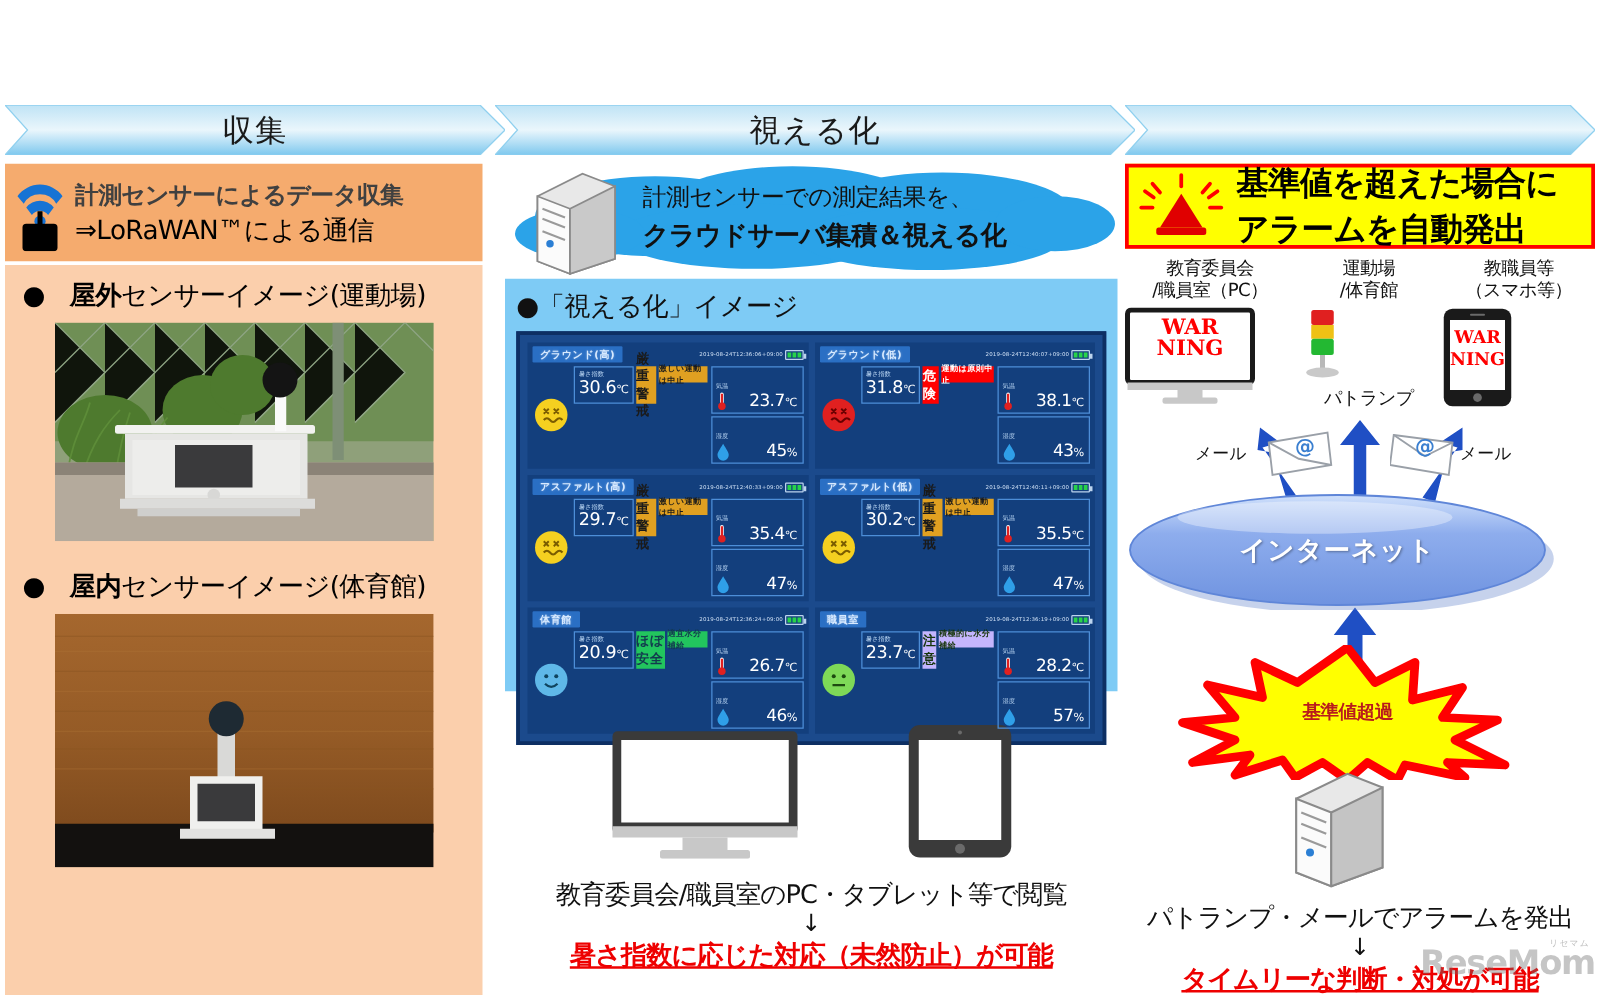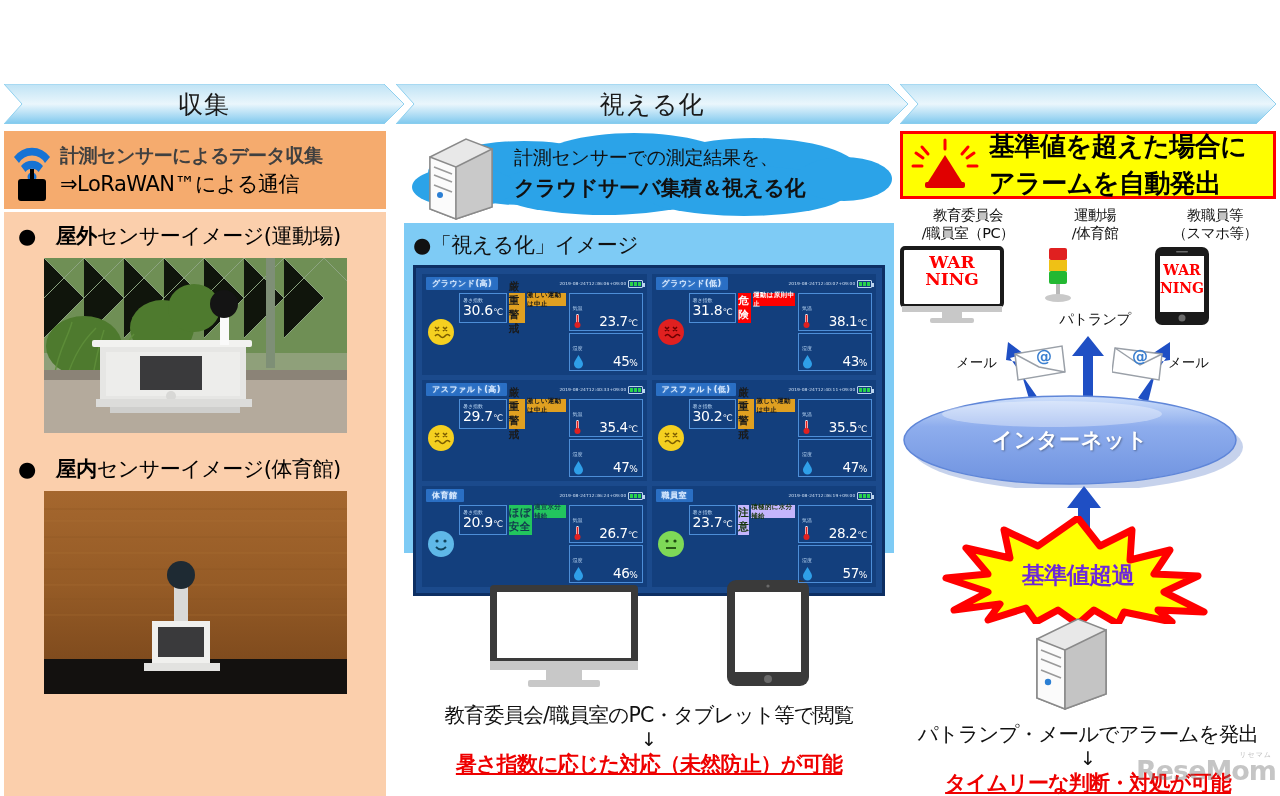--- a/index.html
+++ b/index.html
@@ -121,21 +121,21 @@
   .dest-icon { margin-top: 4px; display:flex; justify-content:flex-start; }
 
   .warn-screen {
     color: #ff0000; font-weight: bold; text-align: center; line-height: 1.0;
     font-family: "DejaVu Serif", "Liberation Serif", serif;
   }
 
   .mail-label { font-size: 13.5px; color: #111; }
   .net-label { font-size: 21px; color: #fff; font-weight: bold; letter-spacing: 1px;
                text-shadow: 1px 1px 2px rgba(0,0,0,.35);}
-  .burst-label { font-size: 23px; color: #6d28d9; font-weight: bold; letter-spacing: -0.5px;}
+  .burst-label { font-size: 15px; color: #b91c1c; font-weight: bold; letter-spacing: -0.5px;}
 
   .watermark {
     position: absolute; right: 4px; bottom: 10px;
     font-size: 27px; font-weight: bold; color: rgba(110,110,110,0.40);
     font-family: "DejaVu Sans", "Liberation Sans", sans-serif;
     letter-spacing: -1px; pointer-events: none;
   }
   .wm-sub { position:absolute; right: 8px; bottom: 36px; font-size: 7px; color: rgba(110,110,110,0.45); letter-spacing:1px;}
 </style>
 </head>

